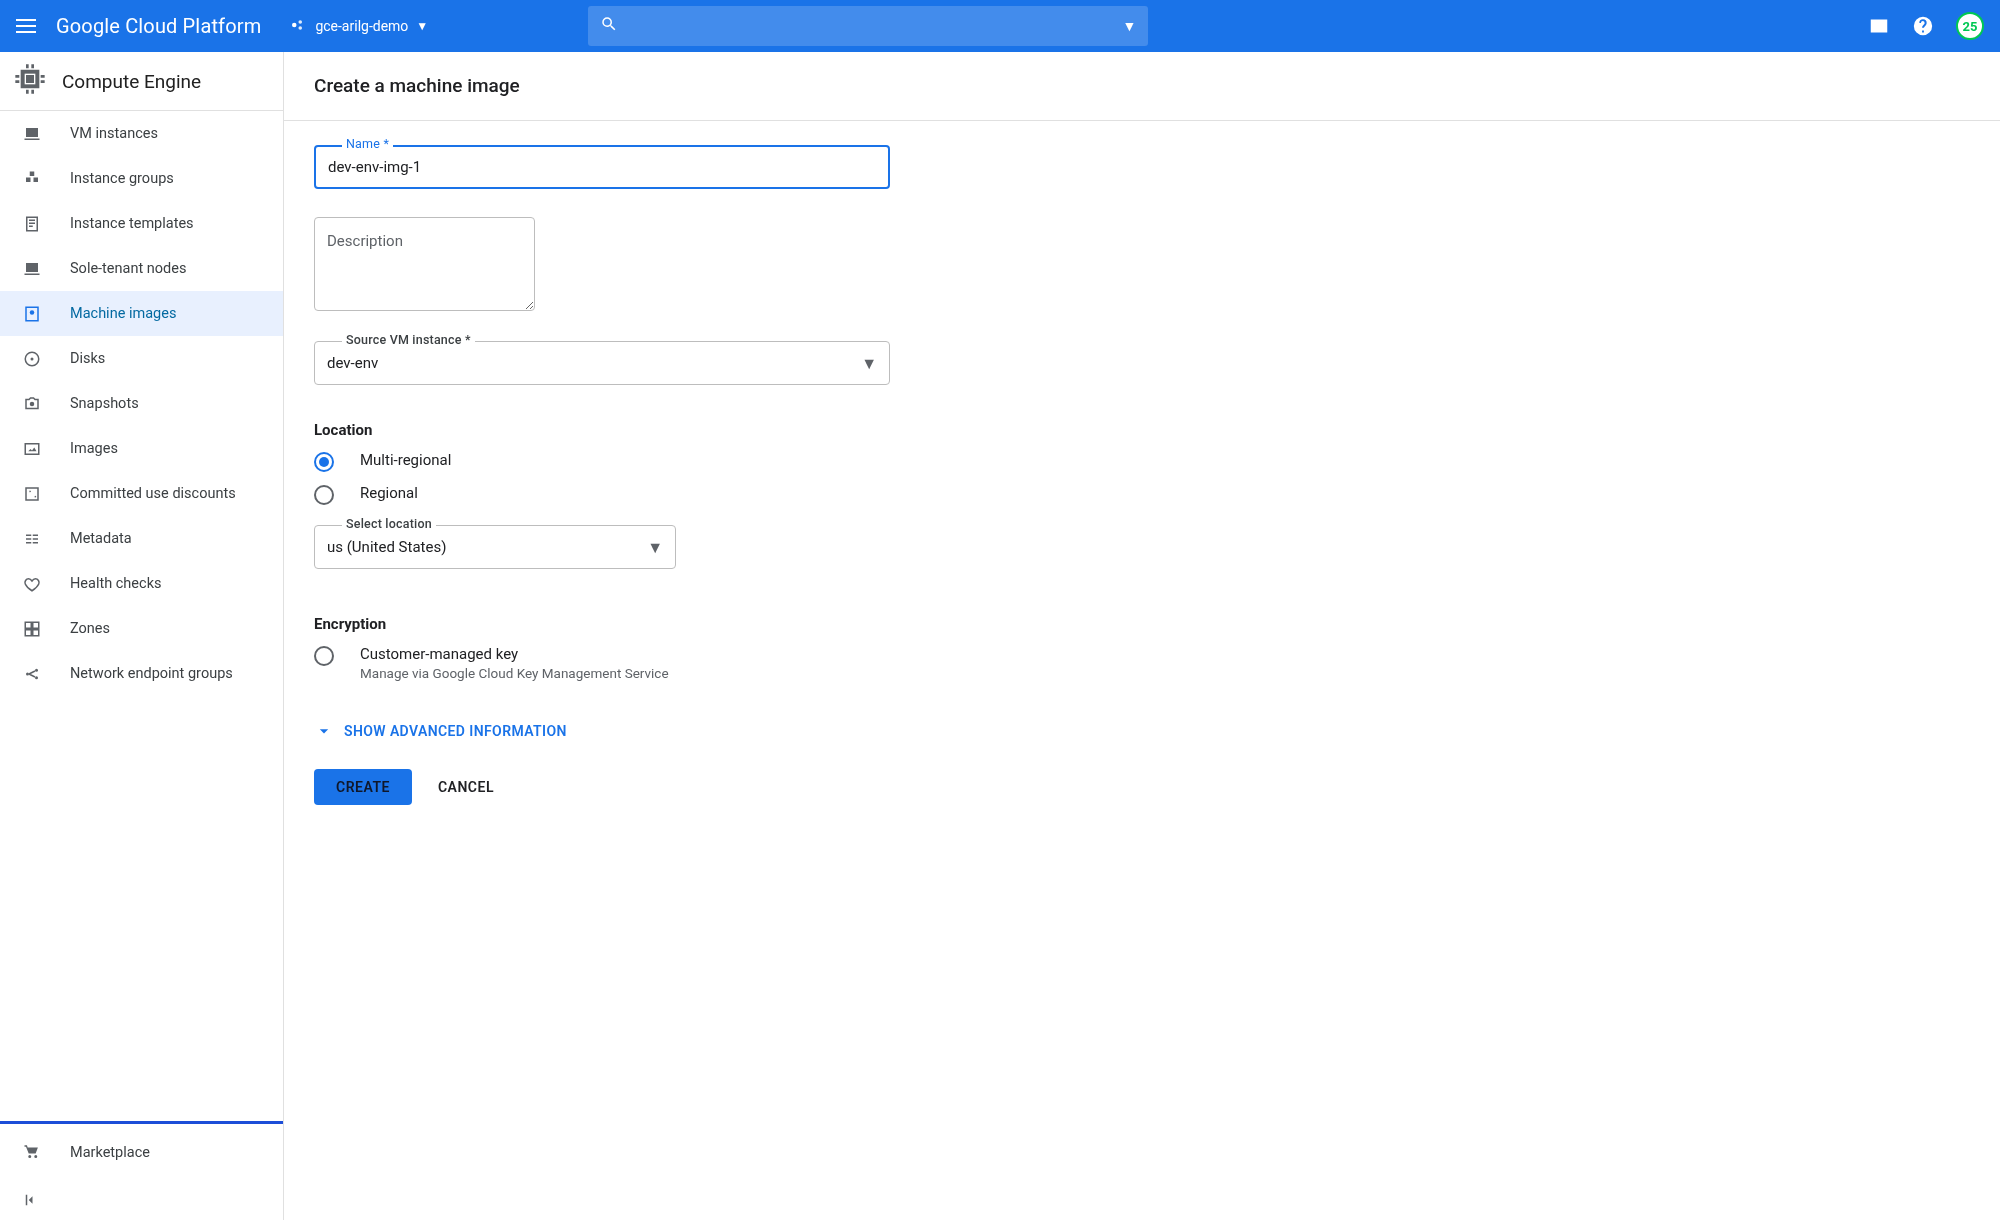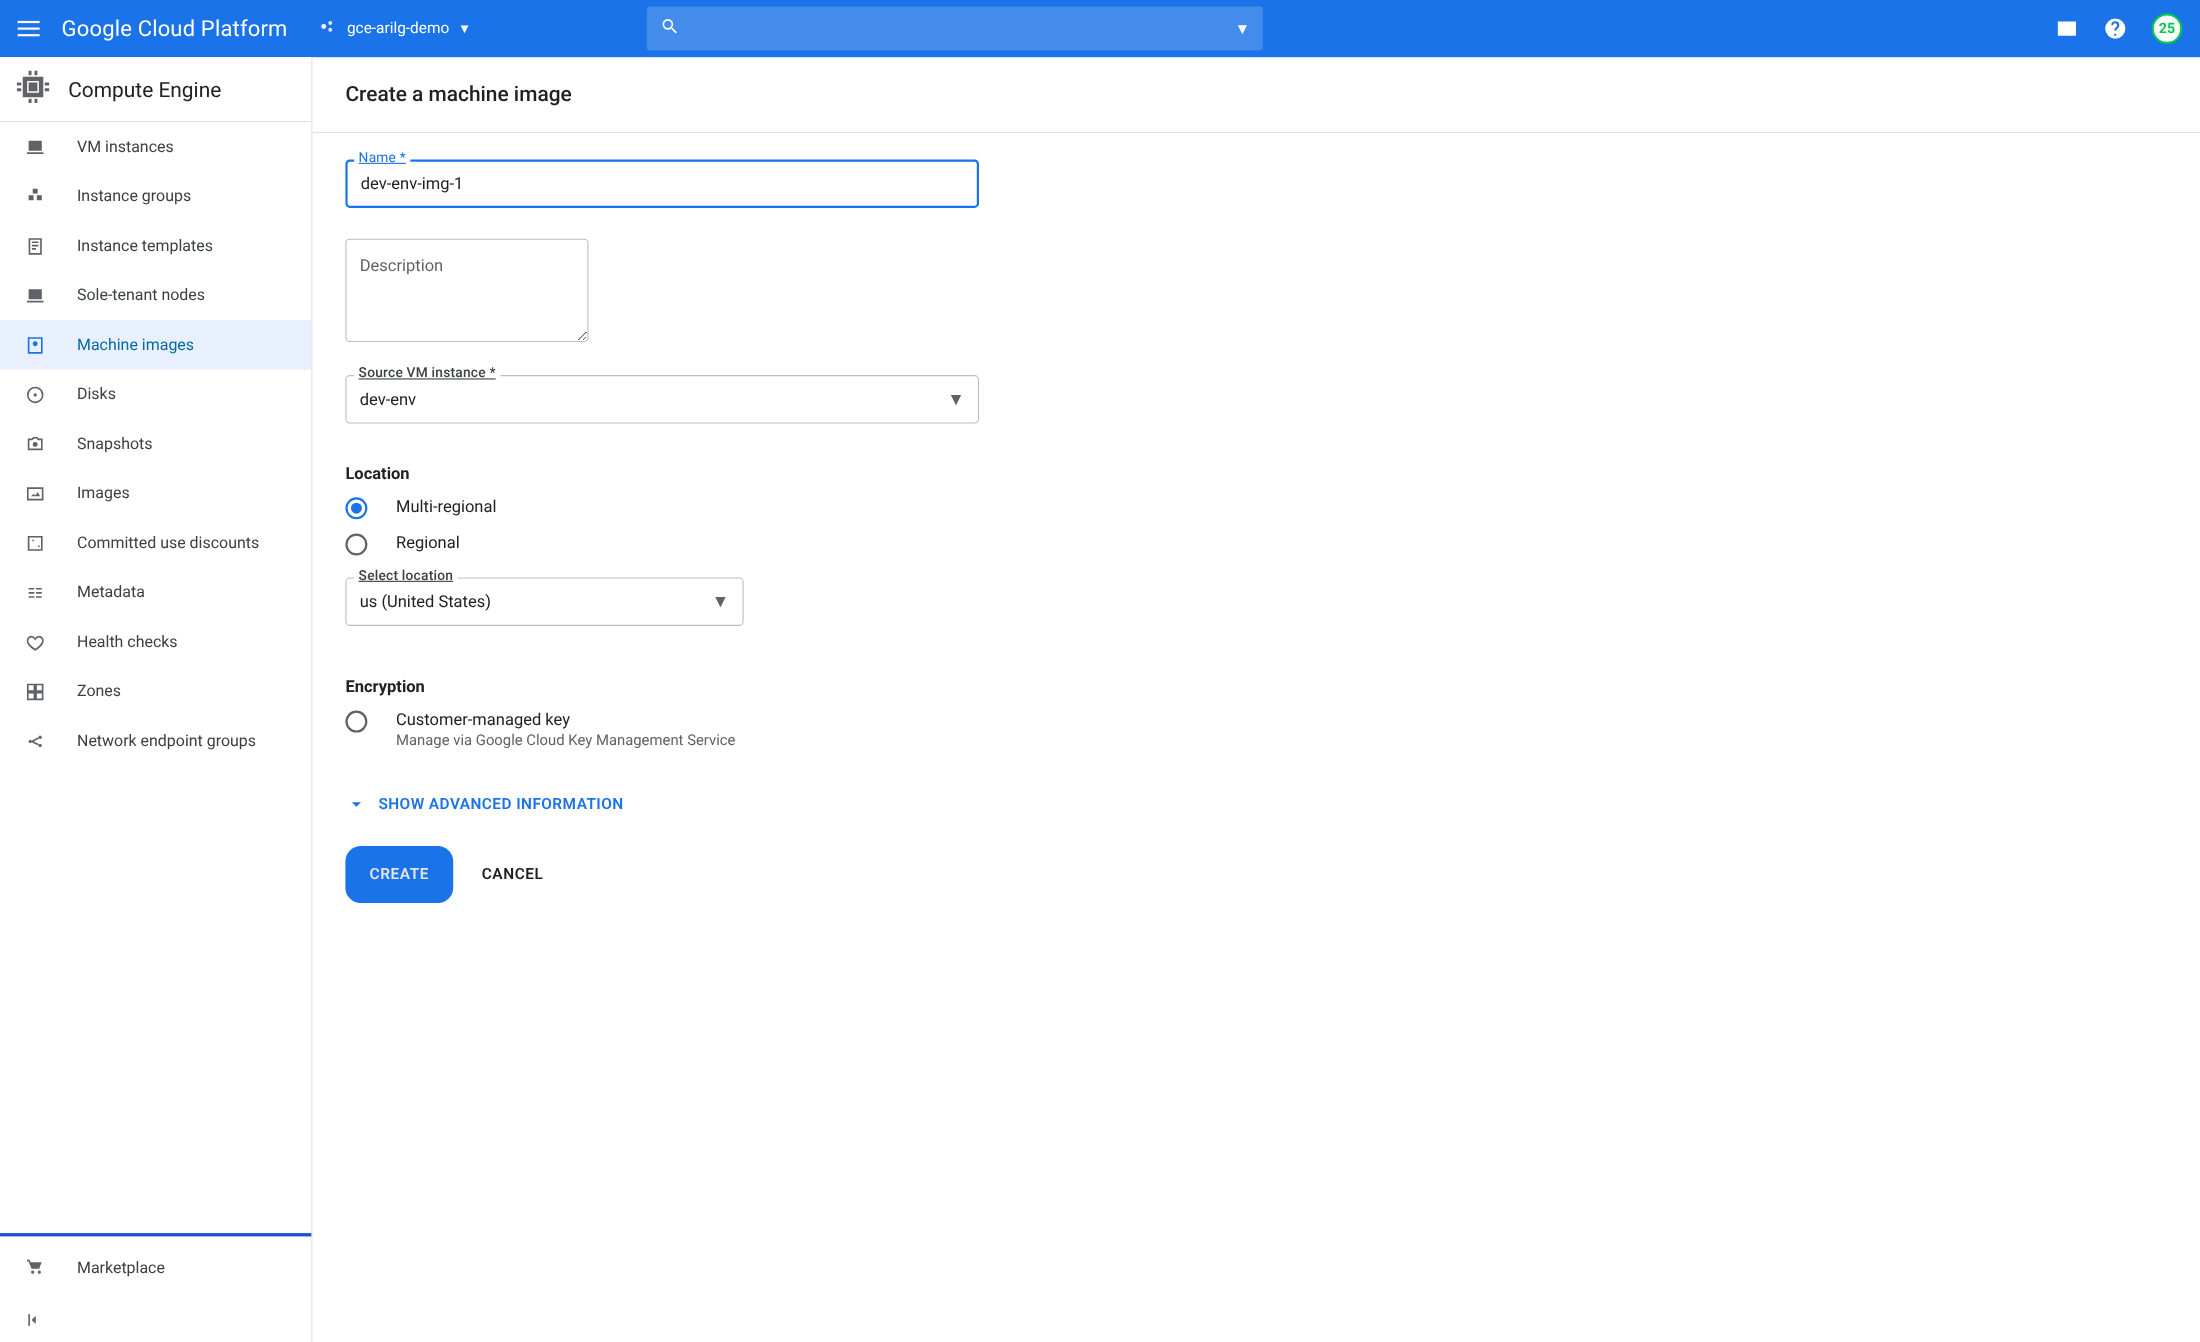--- a/index.html
+++ b/index.html
@@ -90,22 +90,22 @@
   padding: 22px 0 22px 30px; border-bottom: 1px solid transparent;
 }
 .divider { height:1px; background:#e0e0e0; }
 .form { padding: 18px 30px 30px 30px; max-width: 920px; }
 
 
 .outlined {
   position:relative; margin-top:6px;
 }
 .outlined .legend {
-  position:absolute; top:-9px; left:8px; background:#fff; padding:0 4px;
-  font-size:12.5px; color:#1a73e8; letter-spacing:.2px;text-decoration:underline;
+  position:absolute; top:-9px; left:28px; background:#fff; padding:0 4px;
+  font-size:12.5px; color:#1a73e8; letter-spacing:.2px;
 }
 .outlined.accent .box { border:2px solid #1a73e8; }
 .outlined.plain .legend { color:#3c4043; font-weight:500; }
 .outlined.plain .box { border:1px solid #bdbdbd; }
 .outlined .box {
   border-radius:4px; padding: 0 12px; height:44px;
   display:flex; align-items:center;
 }
 .outlined input, .outlined textarea {
   border:none; outline:none; width:100%; font-size:15px; color:#202124; background:transparent;
@@ -138,22 +138,22 @@
 .location-select { width: 362px; margin-top: 20px; }
 
 .adv-toggle {
   display:flex; align-items:center; gap:10px; color:#1a73e8;
   font-size:14px; font-weight:600; letter-spacing:.4px; margin-top: 40px; cursor:pointer;
 }
 .adv-toggle svg { width:20px;height:20px; fill:#1a73e8; }
 
 .actions { display:flex; gap: 26px; margin-top: 28px; align-items:center;}
 .btn-primary {
-  background:#1a73e8; color:#e5e5e5; border:none; height:52px; padding:0 22px;
-  border-radius:14px; font-size:14px; font-weight:600; letter-spacing:.5px; cursor:pointer;
+  background:#1a73e8; color:#0f172a; border:none; height:36px; padding:0 22px;
+  border-radius:4px; font-size:14px; font-weight:600; letter-spacing:.5px; cursor:pointer;
 }
 .btn-flat {
   background:none; border:none; color:#202124; font-size:14px; font-weight:600; letter-spacing:.5px; cursor:pointer;
 }
 </style>
 </head>
 <body>
 
 <div class="topbar">
   <div class="hamburger">

